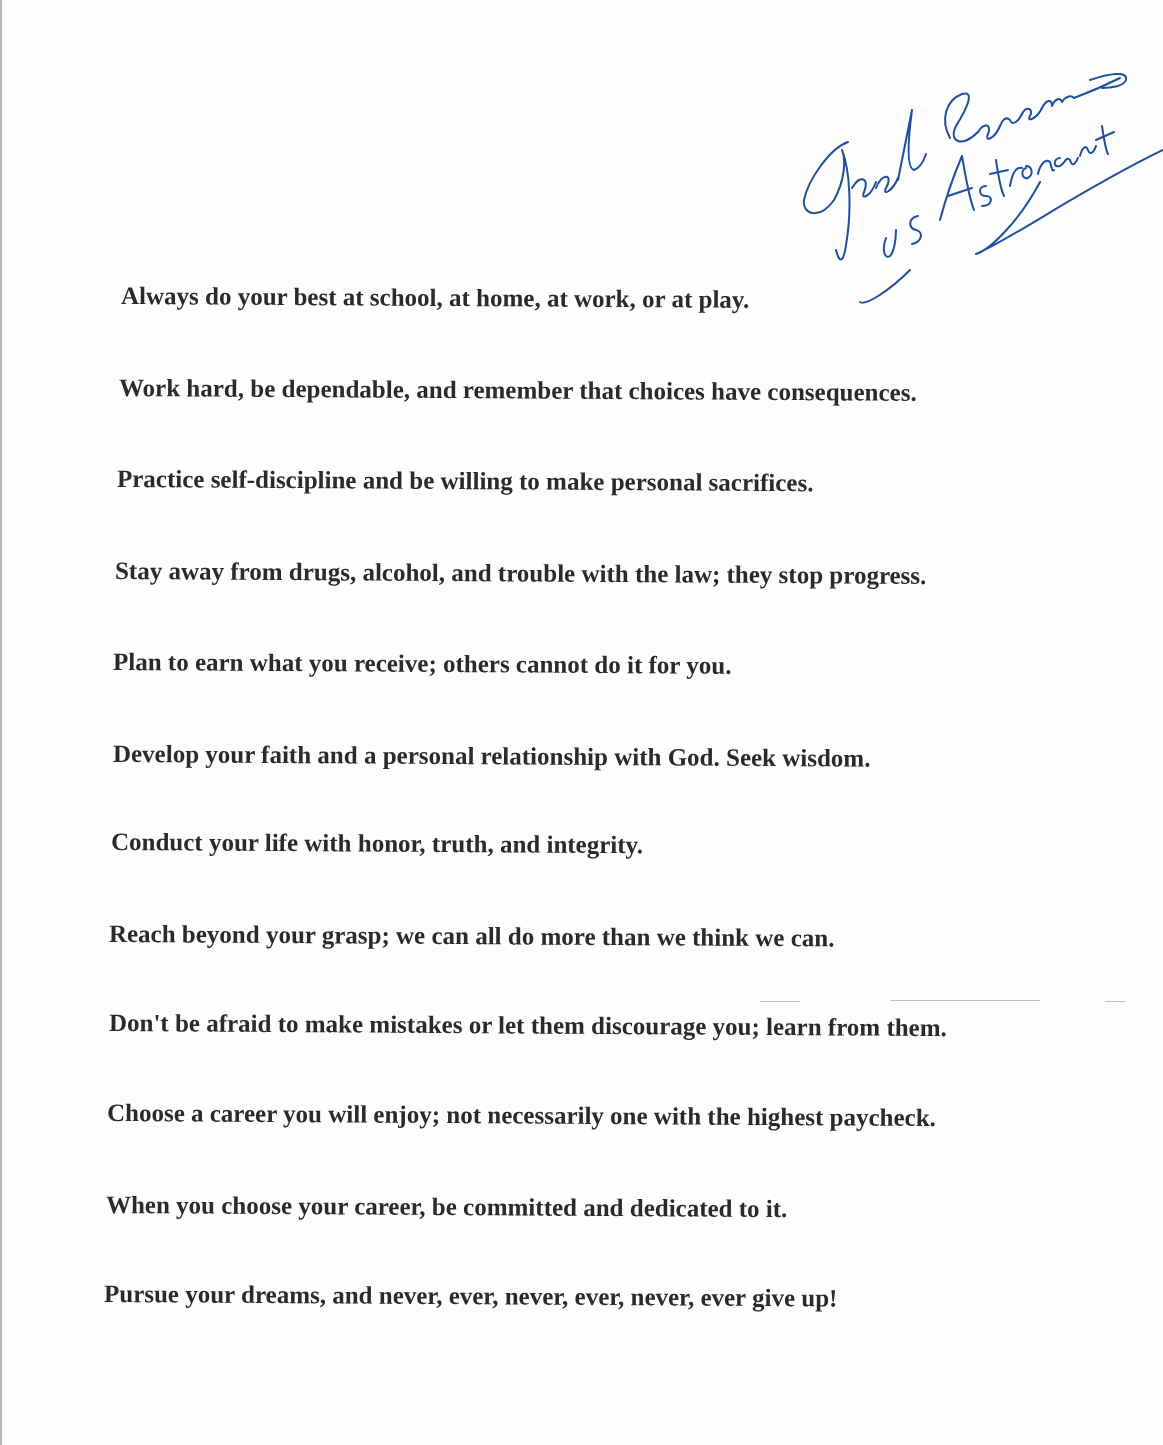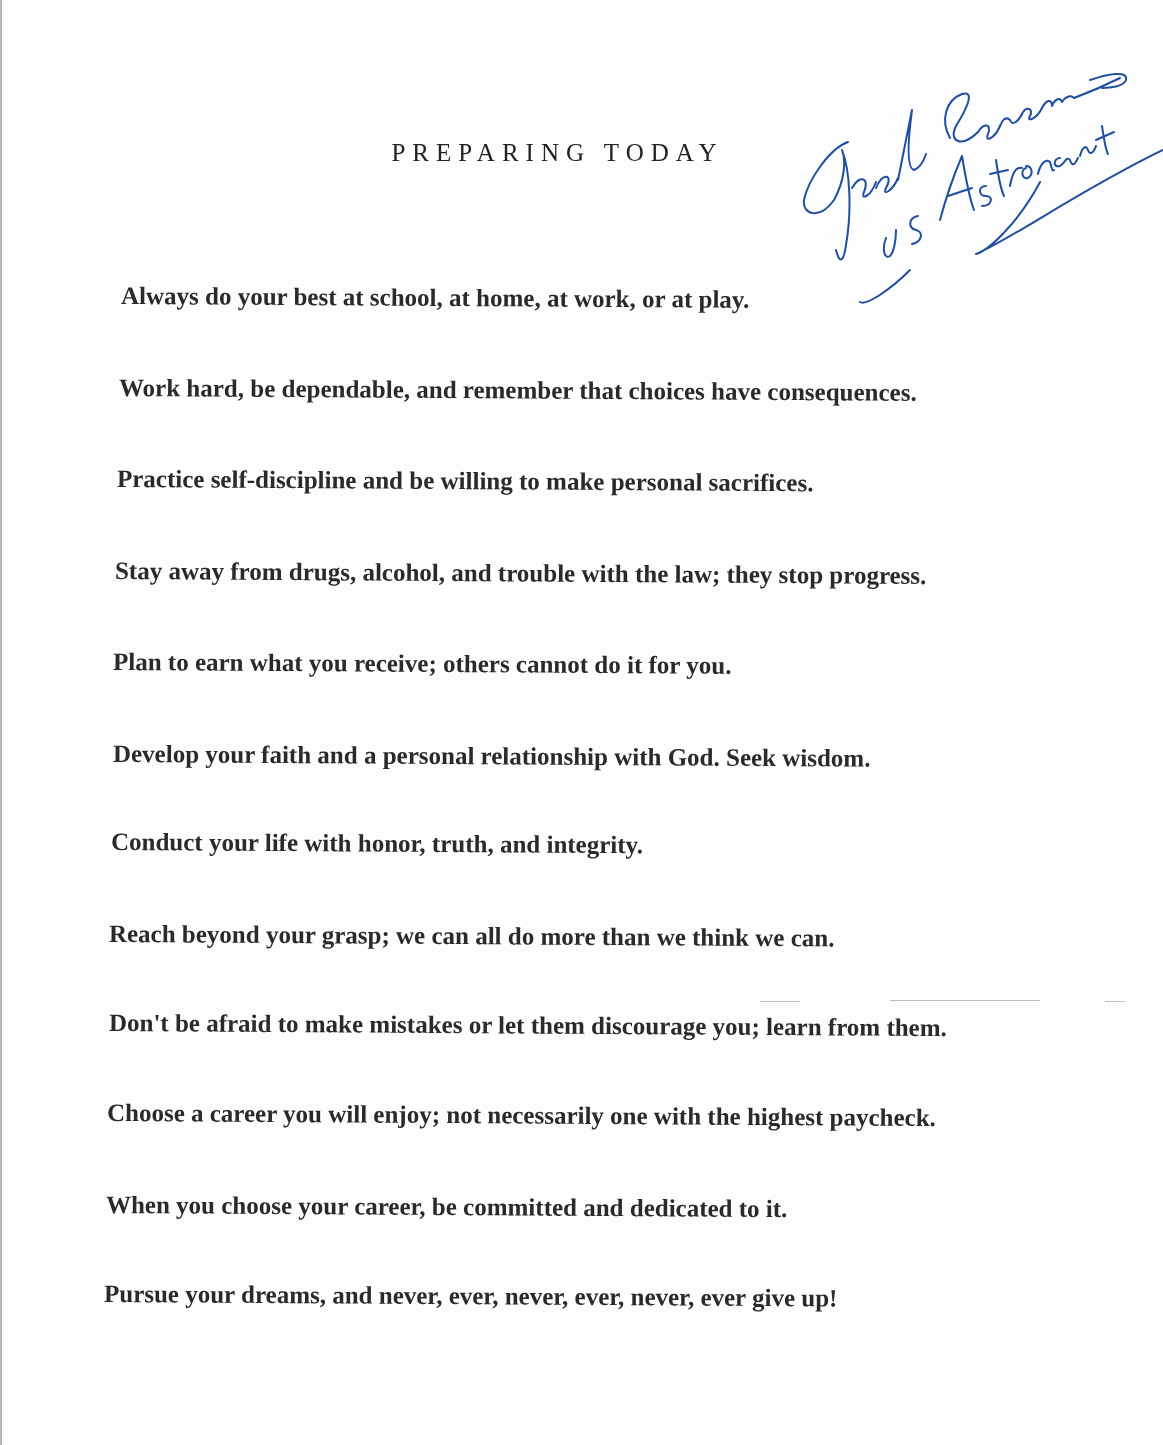--- a/index.html
+++ b/index.html
@@ -23,21 +23,20 @@
     }
     .signature { position: absolute; left: 790px; top: 70px; width: 373px; height: 240px; }
     .speck { position: absolute; background: #bdbdbd; height: 1px; }
   </style>
 </head>
 <body>
 
 <div class="left-border"></div>
 
 <div class="title">
-  <div>PREPARING TODAY</div>
 </div>
 
 <svg class="signature" viewBox="0 0 373 240" fill="none" stroke="#1f4f9e" stroke-width="2" stroke-linecap="round" stroke-linejoin="round">
 
   <path d="M58 72 C40 78 18 110 14 130 C12 145 30 150 44 130 C55 110 56 90 52 80 C60 100 62 140 56 175 C54 190 50 196 46 180"></path>
   <path d="M62 118 C70 104 80 108 74 122 C70 130 80 128 86 112"></path>
   <path d="M86 118 C92 102 104 104 96 118 C92 126 102 122 108 108"></path>
   <path d="M108 110 C112 90 118 60 122 40 C118 70 116 98 124 100 C130 98 134 90 136 84"></path>
 
   <path d="M160 68 C150 50 156 30 172 24 C186 20 176 40 166 56 C158 72 172 78 188 62"></path>

